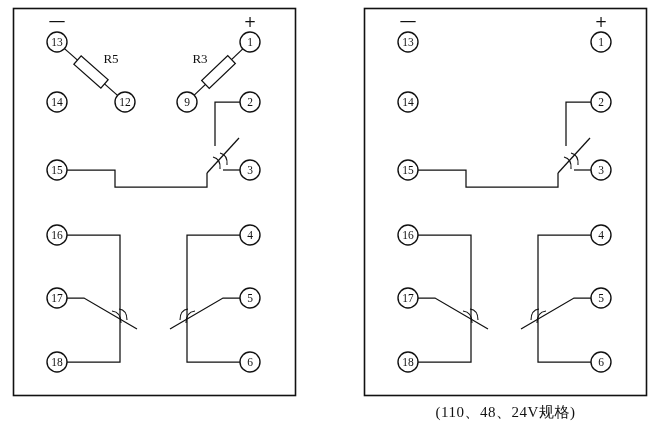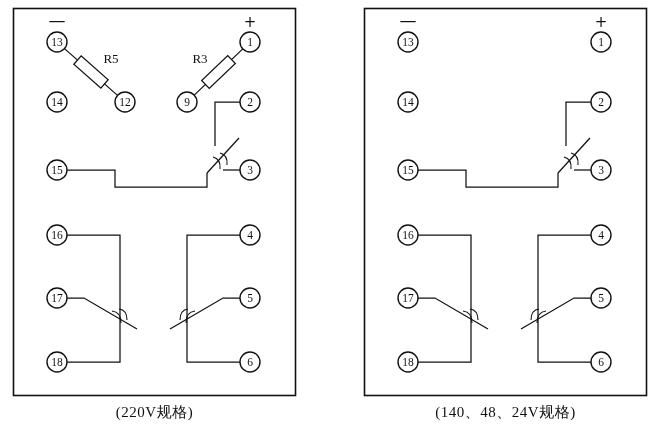--- a/index.html
+++ b/index.html
@@ -91,21 +91,20 @@
       <text class="tnum" x="238" y="99">2</text>
       <circle class="term" cx="238" cy="163" r="10"></circle>
       <text class="tnum" x="238" y="167">3</text>
       <circle class="term" cx="238" cy="228" r="10"></circle>
       <text class="tnum" x="238" y="232">4</text>
       <circle class="term" cx="238" cy="291" r="10"></circle>
       <text class="tnum" x="238" y="295">5</text>
       <circle class="term" cx="238" cy="355" r="10"></circle>
       <text class="tnum" x="238" y="359">6</text>
     </svg>
-    <div class="caption">(220V规格)</div>
   </div>
 
   <div class="fig fig-right">
     <svg width="285" height="390" viewBox="0 0 285 390">
 
       <rect class="boxframe" x="1.5" y="1.5" width="282" height="387"></rect>
 
       <text class="pol pol-minus" x="45" y="19">—</text>
       <text class="pol" x="238" y="20">+</text>
 
@@ -145,16 +144,16 @@
       <text class="tnum" x="238" y="99">2</text>
       <circle class="term" cx="238" cy="163" r="10"></circle>
       <text class="tnum" x="238" y="167">3</text>
       <circle class="term" cx="238" cy="228" r="10"></circle>
       <text class="tnum" x="238" y="232">4</text>
       <circle class="term" cx="238" cy="291" r="10"></circle>
       <text class="tnum" x="238" y="295">5</text>
       <circle class="term" cx="238" cy="355" r="10"></circle>
       <text class="tnum" x="238" y="359">6</text>
     </svg>
-    <div class="caption">(140、48、24V规格)</div>
+    <div class="caption">(110、48、24V规格)</div>
   </div>
 
 </div>
 
 </body></html>

